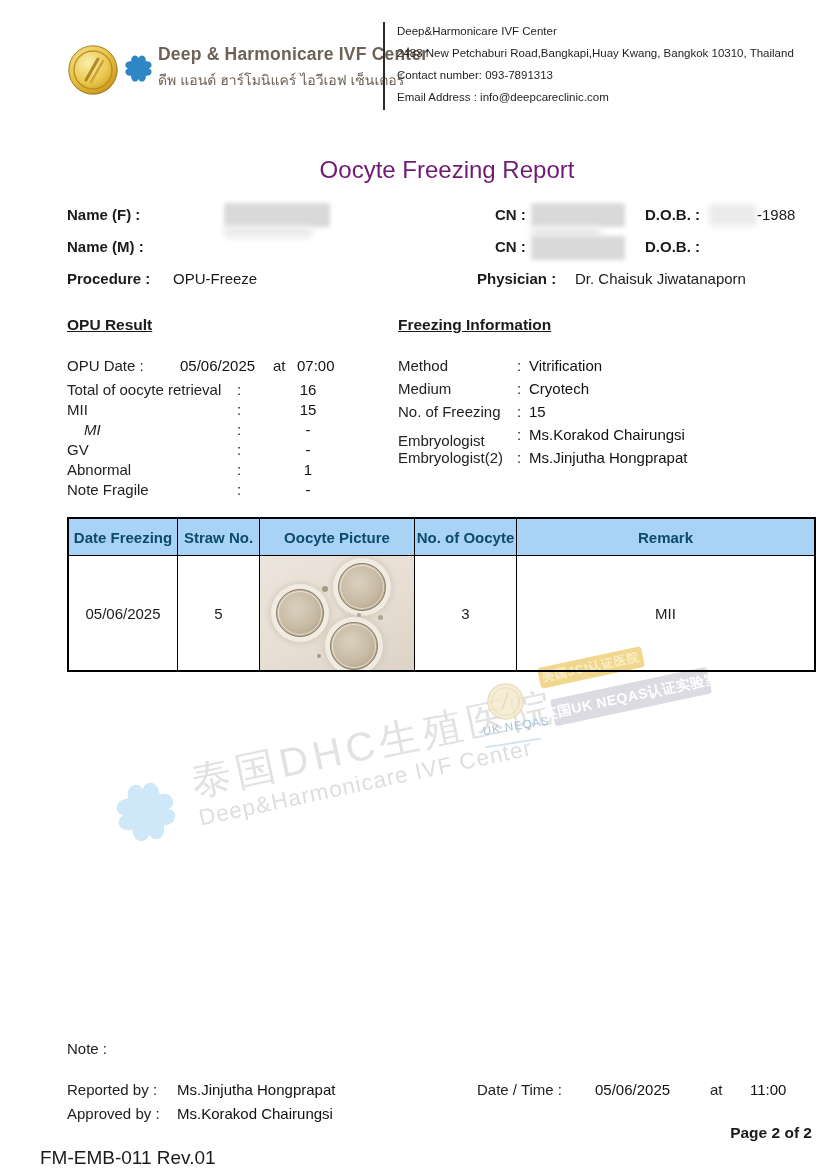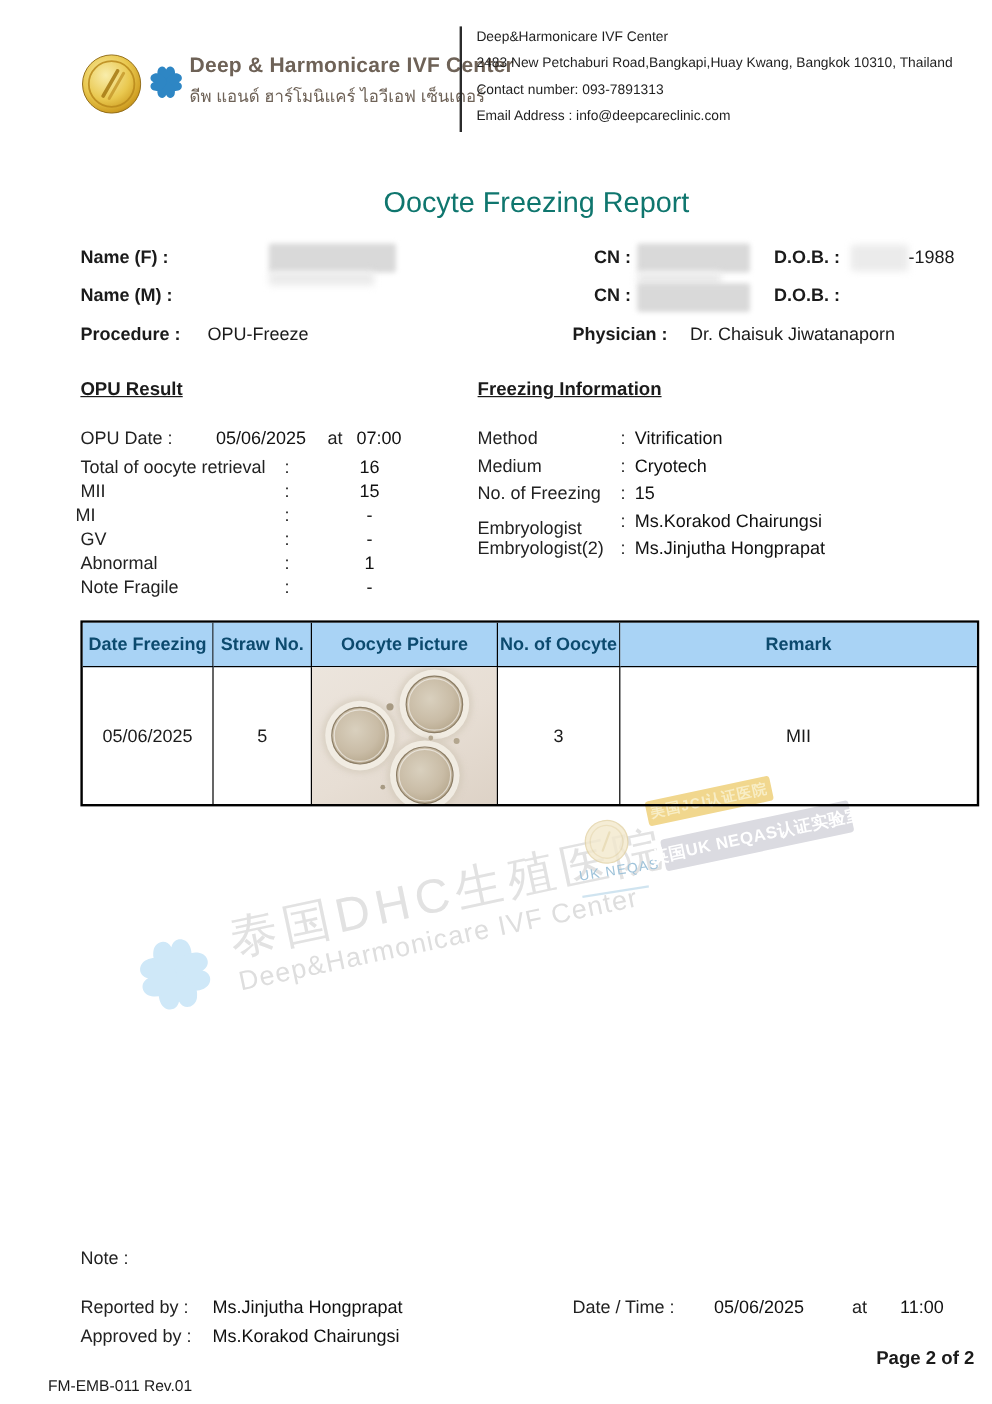--- a/index.html
+++ b/index.html
@@ -13,21 +13,21 @@
   .z1 { z-index:2; }
 
   
   .clinic-en { left:158px; top:44px; font-size:17.5px; font-weight:600; color:#6e6257; letter-spacing:.2px; }
   .clinic-th { left:158px; top:69px; font-size:14px; color:#6e6257; }
   .hdr-divider { left:383px; top:22px; width:2px; height:88px; background:#2b2b2b; }
   .info-line { left:397px; font-size:11.5px; color:#1f1f1f; }
   .il0{ top:25px; } .il1{ top:47px; } .il2{ top:69px; } .il3{ top:91px; }
 
   
-  .title { left:67px; right:0; top:156px; text-align:center; font-size:24px; font-weight:500; color:#0f766e; white-space:nowrap; position:absolute; }
+  .title { left:67px; right:0; top:156px; text-align:center; font-size:24px; font-weight:500; color:#701a75; white-space:nowrap; position:absolute; }
 
   
   .lbl { font-size:15px; font-weight:600; }
   .val { font-size:15px; font-weight:400; }
   .redact { position:absolute; background:#d9d9d9; filter:blur(2px); border-radius:2px; z-index:1; }
   .redact.light { background:#ebebeb; filter:blur(3px); }
 
   
   .sec-title { font-size:15.5px; font-weight:700; text-decoration:underline;text-align:right; }
   .row-lbl { font-size:15px; color:#222; }
@@ -72,21 +72,21 @@
   .wm-neqas-bar { left:485px; top:742px; width:56px; height:2px; background:#bcd8ea; transform:rotate(-9deg); opacity:.7; }
   .badge { position:absolute; display:flex; align-items:center; justify-content:center;
            border-radius:3px; font-weight:700; white-space:nowrap; }
   .badge-jci { left:538px; top:657px; width:106px; height:21px; background:#f1d78e;
                color:#f8eec7; font-size:12px; letter-spacing:1px; transform:rotate(-12deg); }
   .badge-neqas { left:551px; top:683px; width:160px; height:27px; background:#dbdbe1;
                  color:#ffffff; font-size:14px; letter-spacing:.5px; transform:rotate(-12deg); }
 
   
   .pageno { right:15px; top:1124px; font-size:15.5px; font-weight:700; text-align:right; }
-  .formno { left:40px; top:1147px; font-size:13px;text-align:right; }
+  .formno { left:40px; top:1147px; font-size:19px;text-align:right; }
 </style>
 </head>
 <body>
 
 <div class="page">
 
   <svg class="wm wm-clover" viewBox="0 0 100 100" aria-hidden="true">
     <g fill="#cfe8f8">
       <path d="M50 52 C34 46 26 34 30 21 C33 11 46 9 50 20 C54 9 67 11 70 21 C74 34 66 46 50 52 Z"></path>
       <path d="M50 52 C34 46 26 34 30 21 C33 11 46 9 50 20 C54 9 67 11 70 21 C74 34 66 46 50 52 Z" transform="rotate(90 50 50)"></path>
@@ -174,21 +174,21 @@
   <span class="abs z1 row-val b" style="left:297px; top:357px;">07:00</span>
 
   <span class="abs z1 row-lbl" style="left:67px; top:381px;">Total of oocyte retrieval</span>
   <span class="abs z1 row-lbl" style="left:237px; top:381px;">:</span>
   <span class="abs z1 row-val" style="left:285px; top:381px; width:46px; text-align:center;">16</span>
 
   <span class="abs z1 row-lbl" style="left:67px; top:401px;">MII</span>
   <span class="abs z1 row-lbl" style="left:237px; top:401px;">:</span>
   <span class="abs z1 row-val" style="left:285px; top:401px; width:46px; text-align:center;">15</span>
 
-  <span class="abs z1 row-lbl" style="left:63px; top:421px;">MI</span>
+  <span class="abs z1 row-lbl" style="left:84px; top:421px;font-style:italic;">MI</span>
   <span class="abs z1 row-lbl" style="left:237px; top:421px;">:</span>
   <span class="abs z1 row-val" style="left:285px; top:421px; width:46px; text-align:center;">-</span>
 
   <span class="abs z1 row-lbl" style="left:67px; top:441px;">GV</span>
   <span class="abs z1 row-lbl" style="left:237px; top:441px;">:</span>
   <span class="abs z1 row-val" style="left:285px; top:441px; width:46px; text-align:center;">-</span>
 
   <span class="abs z1 row-lbl" style="left:67px; top:461px;">Abnormal</span>
   <span class="abs z1 row-lbl" style="left:237px; top:461px;">:</span>
   <span class="abs z1 row-val" style="left:285px; top:461px; width:46px; text-align:center;">1</span>

